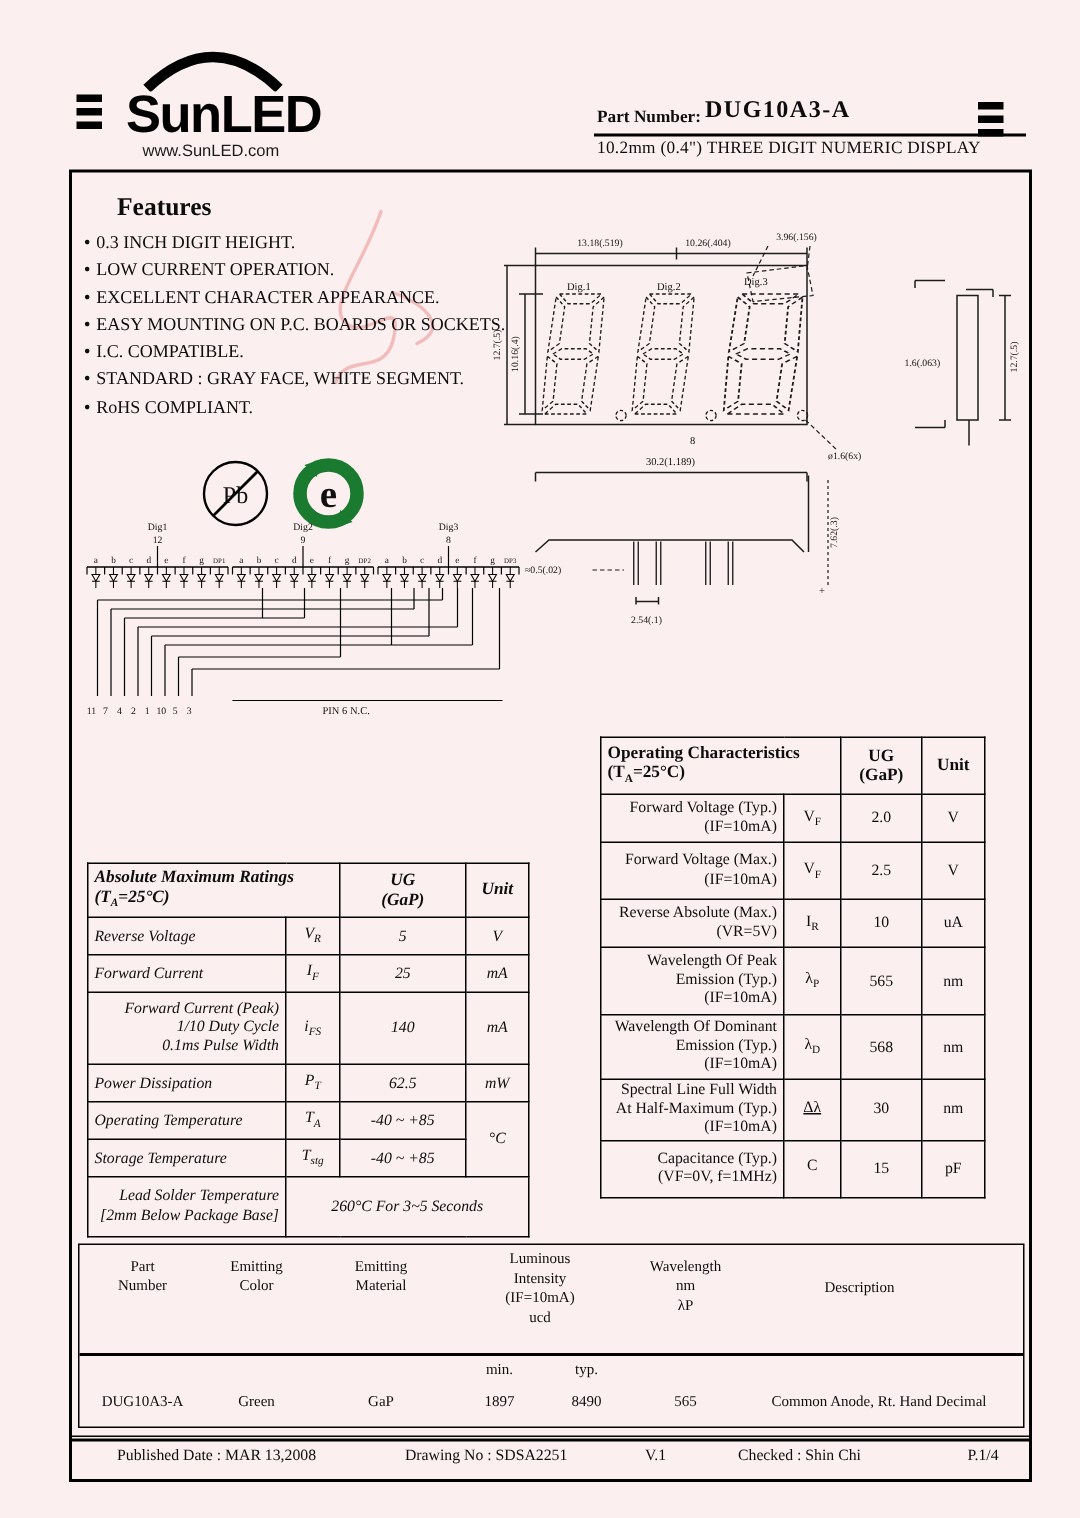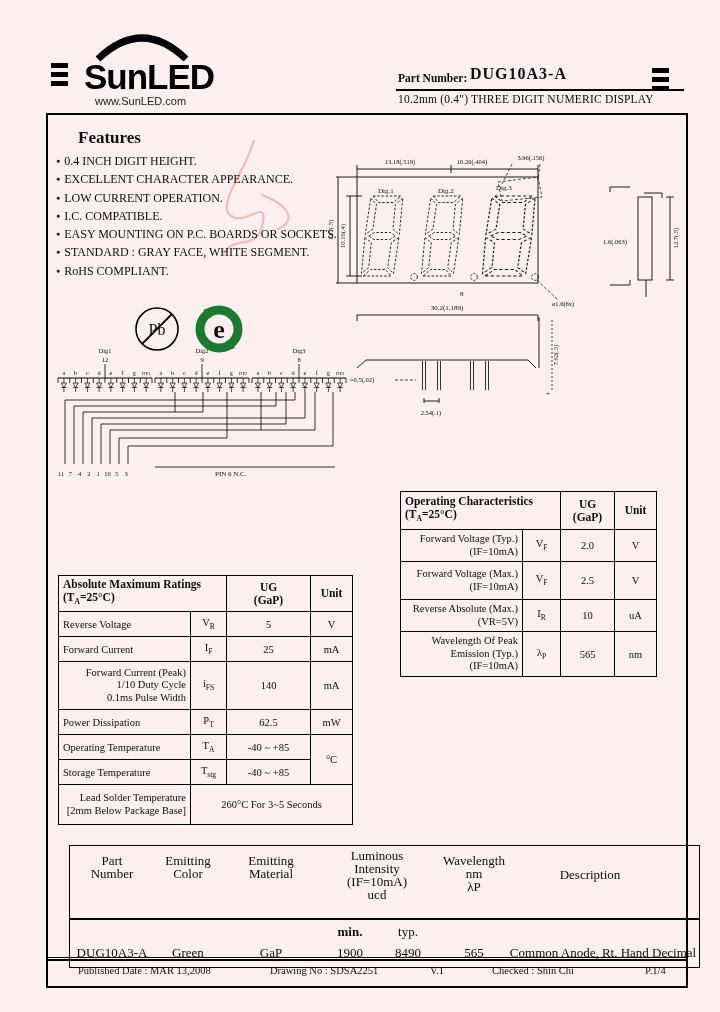--- a/index.html
+++ b/index.html
@@ -23,21 +23,21 @@
   .notes{font-size:12px;line-height:19.5px;}
   
   table.dt{border-collapse:collapse;table-layout:fixed;font-size:10.5px;background:transparent;}
   table.dt td{border:1.2px solid #000;padding:1px 4px;vertical-align:middle;}
   table.dt td.c{text-align:center;padding:1px 1px;}
   table.dt .hdr{font-weight:bold;font-size:11.5px;line-height:13px;}
   table.dt tr.nb td{border-top:none;}
   .prel{white-space:pre-line;line-height:12.5px;text-align:right;}
   sub{font-size:7.5px;}
   
-  .selbox{left:69px;top:829px;width:629px;height:121px;border:1.5px solid #000;font-size:13px;margin-top:16px;}
+  .selbox{left:52px;top:829px;width:629px;height:121px;border:1.5px solid #000;font-size:10px;}
   .selbox .hd{position:absolute;top:8px;transform:translateX(-50%);text-align:center;white-space:pre-line;line-height:13px;}
   .selbox .cell{position:absolute;transform:translateX(-50%);white-space:nowrap;}
   .sel-hline{position:absolute;left:0;right:0;top:72px;height:2px;background:#000;}
   
   .footerbox{left:46px;top:957px;width:638px;height:28px;border:2px solid #000;border-top-width:1.5px;font-size:10.5px;}
   .footerbox span{position:absolute;top:7px;white-space:nowrap;}
   svg text{font-family:"Liberation Serif",serif;fill:#111;}
 </style>
 </head>
 <body>
@@ -70,25 +70,25 @@
 
   <svg class="abs" style="left:212px;top:135px;" width="110" height="130" viewBox="0 0 110 130">
     <g fill="none" stroke="#f2bcbc" stroke-width="2.3" stroke-linecap="round">
       <path d="M42,6 C30,42 6,68 18,80 C32,94 58,58 50,92 C44,116 18,100 12,120"></path>
       <path d="M50,60 C72,68 88,84 66,94"></path>
     </g>
   </svg>
 
   <div class="abs feat-title" style="left:62px;top:128px;">Features</div>
   <ul class="abs features" style="left:56px;top:152px;">
-    <li>0.4 INCH DIGIT HEIGHT.</li>
+    <li>0.3 INCH DIGIT HEIGHT.</li>
+    <li>LOW CURRENT OPERATION.</li>
     <li>EXCELLENT CHARACTER APPEARANCE.</li>
-    <li>LOW CURRENT OPERATION.</li>
+    <li>EASY MOUNTING ON P.C. BOARDS OR SOCKETS.</li>
     <li>I.C. COMPATIBLE.</li>
-    <li>EASY MOUNTING ON P.C. BOARDS OR SOCKETS.</li>
     <li>STANDARD : GRAY FACE, WHITE SEGMENT.</li>
     <li>RoHS COMPLIANT.</li>
   </ul>
 
   <svg class="abs" style="left:300px;top:140px;" width="390" height="300" viewBox="0 0 390 300">
     <defs>
       <g id="seg7" fill="none" stroke="#1c1c1c" stroke-width=".9" stroke-dasharray="2.5,1.7">
         <path d="M5,0 L33,0 L26.5,6.5 L11.5,6.5 Z"></path>
         <path d="M3,2 L9.5,8.5 L9,33 L2,38.5 Z"></path>
         <path d="M35,2 L28.5,8.5 L29,33 L36,38.5 Z"></path>
@@ -378,24 +378,42 @@
       <td class="c"><span>I</span><sub>R</sub></td>
       <td class="c">10</td>
           <td class="c">uA</td>
     </tr>
     <tr style="height:45px">
       <td class="prel"><span>Wavelength Of Peak Emission (Typ.)</span><br><span>(IF=10mA)</span></td>
       <td class="c"><span>λ</span><sub>P</sub></td>
       <td class="c">565</td>
           <td class="c">nm</td>
     </tr>
+    <tr style="height:43px">
+      <td class="prel"><span>Wavelength Of Dominant Emission (Typ.)</span><br><span>(IF=10mA)</span></td>
+      <td class="c"><span>λ</span><sub>D</sub></td>
+      <td class="c">568</td>
+          <td class="c">nm</td>
+    </tr>
+    <tr style="height:40px">
+      <td class="prel"><span>Spectral Line Full Width At Half-Maximum (Typ.)</span><br><span>(IF=10mA)</span></td>
+      <td class="c"><span style="text-decoration:underline">Δλ</span><sub></sub></td>
+      <td class="c">30</td>
+          <td class="c">nm</td>
+    </tr>
+    <tr style="height:38px" class="nb">
+      <td class="prel"><span>Capacitance (Typ.)</span><br><span>(VF=0V, f=1MHz)</span></td>
+      <td class="c"><span>C</span><sub></sub></td>
+      <td class="c">15</td>
+          <td class="c">pF</td>
+    </tr>
   </tbody>
     </table>
 
-  <table class="dt abs" style="left:58px;top:575px;width:294px;">
+  <table class="dt abs" style="left:58px;top:575px;width:294px;font-style:italic;">
     <colgroup>
         <col style="width:132px">
         <col style="width:36px">
         <col style="width:84px">
         <col style="width:42px">
       </colgroup>
     <tbody>
         <tr style="height:36px">
       <td colspan="2" class="hdr">
             <div>Absolute Maximum Ratings</div>
@@ -461,26 +479,26 @@
 Material</span>
     <span class="hd" style="left:307px;top:3px;">Luminous
 Intensity
 (IF=10mA)
 ucd</span>
     <span class="hd" style="left:404px;">Wavelength
 nm
 λP</span>
     <span class="hd" style="left:520px;top:22px;">Description</span>
     <div class="sel-hline"></div>
-    <span class="cell" style="left:280px;top:78px;font-weight:bold;">min.</span>
+    <span class="cell" style="left:280px;top:78px;">min.</span>
     <span class="cell" style="left:338px;top:78px;">typ.</span>
     <span class="cell" style="left:42px;top:99px;">DUG10A3-A</span>
     <span class="cell" style="left:118px;top:99px;">Green</span>
     <span class="cell" style="left:201px;top:99px;">GaP</span>
-    <span class="cell" style="left:280px;top:99px;">1900</span>
+    <span class="cell" style="left:280px;top:99px;">1897</span>
     <span class="cell" style="left:338px;top:99px;">8490</span>
     <span class="cell" style="left:404px;top:99px;">565</span>
     <span class="cell" style="left:533px;top:99px;">Common Anode, Rt. Hand Decimal</span>
   </div>
 
   <div class="abs footerbox">
     <span style="left:30px;">Published Date : MAR 13,2008</span>
     <span style="left:222px;">Drawing No : SDSA2251</span>
     <span style="left:382px;">V.1</span>
     <span style="left:444px;">Checked : Shin  Chi</span>

